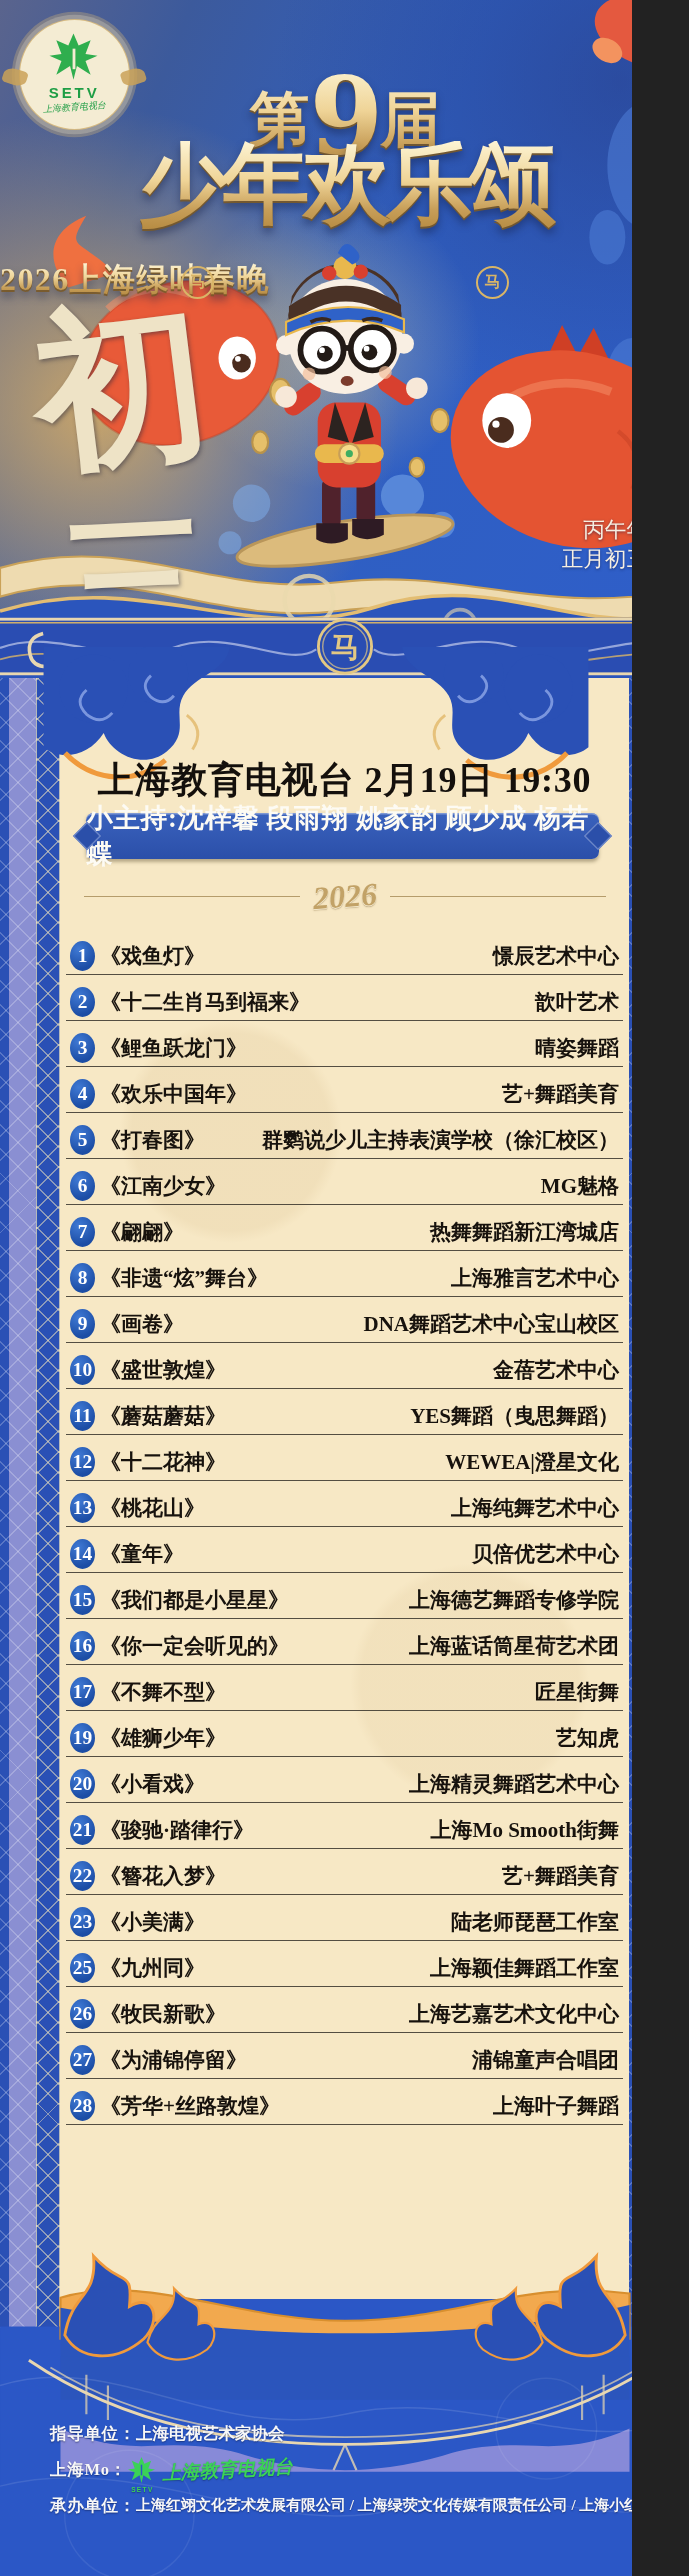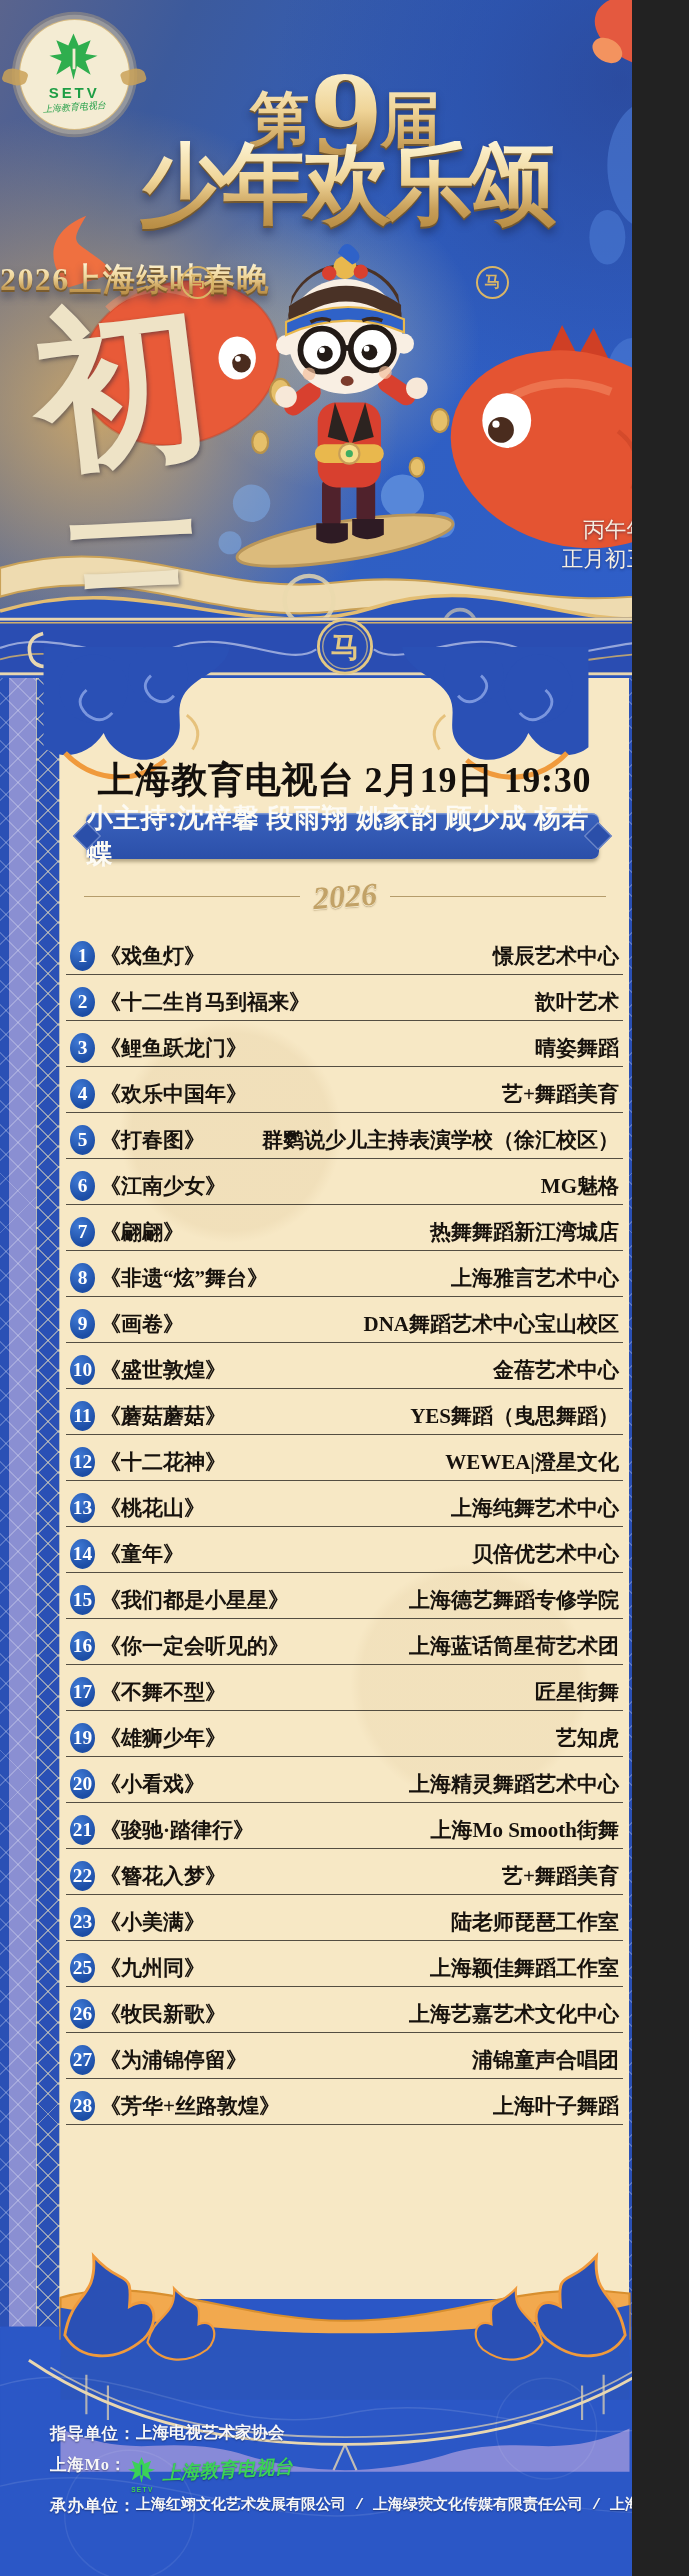--- a/index.html
+++ b/index.html
@@ -94,25 +94,25 @@
   .p-no{flex:0 0 auto;width:25px;height:30px;border-radius:50%;margin-right:5px;
     background:radial-gradient(circle at 35% 28%, #3f79d4, #1c4da5 72%);
     color:#fff;font-size:19.4px;font-weight:bold;display:flex;align-items:center;justify-content:center;}
   .p-title{font-size:21px;font-weight:bold;color:#17120d;white-space:nowrap;}
   .p-org{margin-left:auto;font-size:21px;font-weight:bold;color:#17120d;white-space:nowrap;}
 
   
   #bottom-deco{left:0;top:2213px;width:690px;height:273px;}
   #credits{left:0;top:2328px;width:690px;height:248px;}
   #credit-lines{position:absolute;left:50px;top:95px;width:604px;}
-  .credit-line{display:flex;align-items:flex-start;color:#f7f7f7;font-size:16.5px;font-weight:bold;
+  .credit-line{display:flex;align-items:center;color:#f7f7f7;font-size:16.5px;font-weight:bold;
     margin-bottom:9.3px;line-height:21.6px;text-shadow:0 0.7px 1.4px rgba(10,20,60,.5);
     font-family:"Liberation Serif","DejaVu Serif",serif;}
   .c-label{flex:0 0 auto;letter-spacing:0.7px;}
-  .c-value{white-space:nowrap;font-family:Liberation Mono, monospace;}
+  .c-value{white-space:nowrap;}
   #org-logo{display:flex;align-items:center;gap:5.7px;height:32px;}
   #org-logo .leafbox{position:relative;width:29px;height:29px;}
   #org-logo .script{color:#3bd257;font-size:18.7px;font-style:italic;font-weight:bold;transform:rotate(-3deg);}
   #org-logo .abbr{position:absolute;left:4.3px;top:24px;color:#3bd257;font-size:6.5px;letter-spacing:1.4px;
     font-family:"Liberation Sans","DejaVu Sans",sans-serif;}
 </style>
 </head>
 <body>
 
 <div id="poster">

